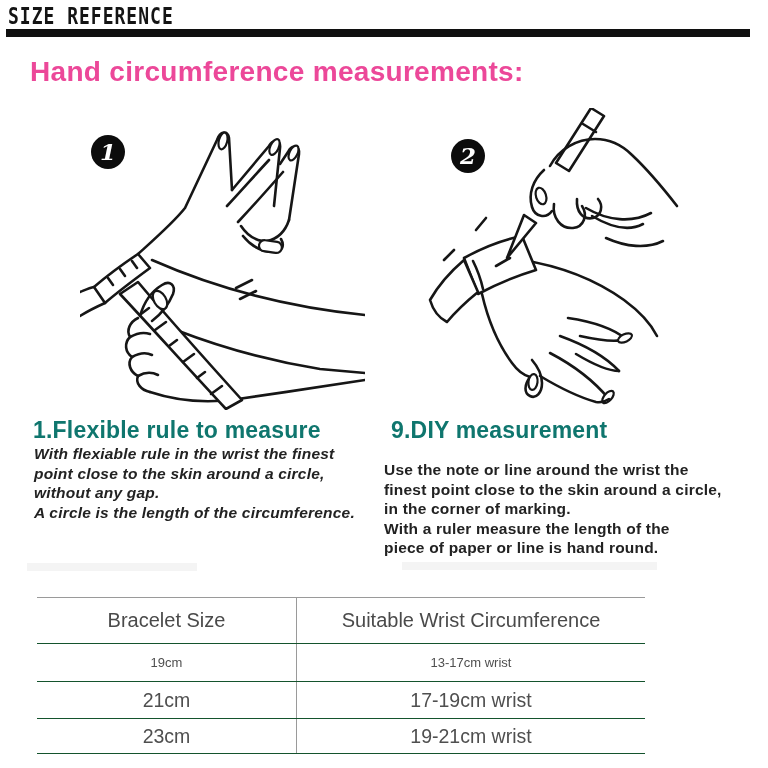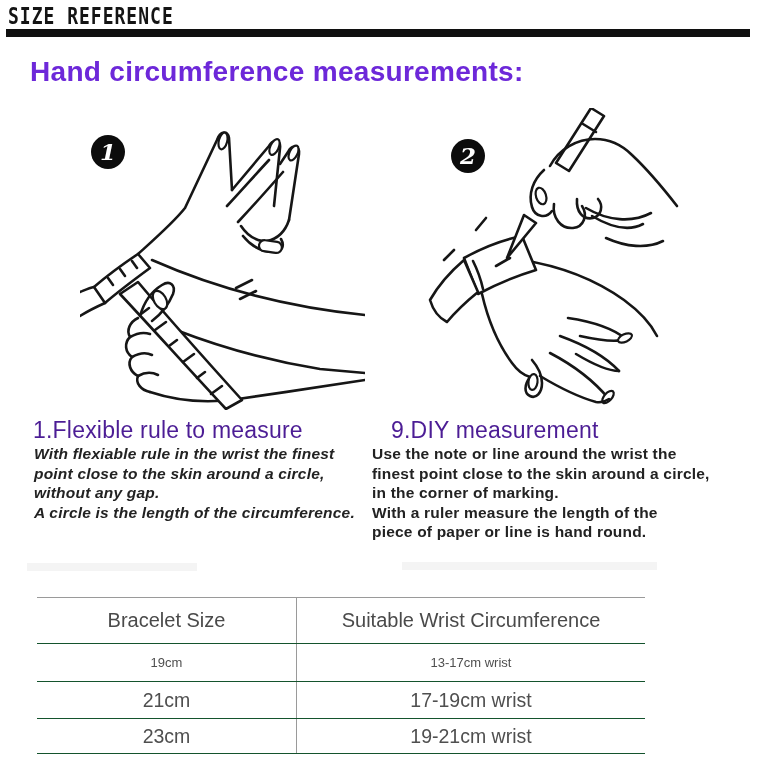--- a/index.html
+++ b/index.html
@@ -5,38 +5,38 @@
   html,body{margin:0;padding:0;background:#ffffff;}
   .page{position:relative;width:768px;height:768px;background:#ffffff;overflow:hidden;
         font-family:"Liberation Sans",sans-serif;color:#1a1a1a;}
 
   .size-ref-label{position:absolute;left:8px;top:3px;
     font-family:"DejaVu Sans Mono",monospace;font-weight:bold;font-size:18px;
     letter-spacing:1px;color:#141414;transform:scaleY(1.25);transform-origin:top left;white-space:nowrap;}
   .header-bar{position:absolute;left:6px;top:29px;width:744px;height:8px;background:#101010;}
 
   .main-title{position:absolute;left:30px;top:56px;margin:0;
-    font-size:28px;font-weight:bold;letter-spacing:.3px;color:#6d28d9;white-space:nowrap;}
+    font-size:28px;font-weight:bold;letter-spacing:.3px;color:#ec4899;white-space:nowrap;}
 
   .illu{position:absolute;}
   .illu svg{display:block;}
   .badge{position:absolute;width:34px;height:34px;border-radius:50%;background:#0c0c0c;
     color:#ffffff;display:flex;align-items:center;justify-content:center;
     font-family:"DejaVu Serif",serif;font-style:italic;font-weight:bold;font-size:23px;line-height:1;}
   .badge span{transform:translateY(-1px);}
 
-  .step-heading{position:absolute;top:417px;margin:0;font-size:23px;font-weight:normal;
-    letter-spacing:.2px;color:#4c1d95;white-space:nowrap;}
+  .step-heading{position:absolute;top:417px;margin:0;font-size:23px;font-weight:bold;
+    letter-spacing:.2px;color:#0f766e;white-space:nowrap;}
   .step-heading.s1{left:33px;}
   .step-heading.s2{left:391px;}
 
   .step-body{position:absolute;top:444px;margin:0;font-size:15.5px;font-weight:bold;
     line-height:19.5px;letter-spacing:.2px;color:#222222;white-space:pre-line;}
   .step-body.s1{left:34px;width:350px;font-style:italic;}
-  .step-body.s2{left:372px;width:360px;}
+  .step-body.s2{left:384px;width:360px;margin-top:16px;}
 
   .faint-bar{position:absolute;height:8px;background:#f4f4f4;}
   .faint-bar.b1{left:27px;top:563px;width:170px;}
   .faint-bar.b2{left:402px;top:562px;width:255px;}
 
   .size-table{position:absolute;left:37px;top:597px;width:608px;
     border-top:1px solid #9a9a9a;color:#4f4f4f;}
   .t-row{display:flex;border-bottom:1px solid #14532d;}
   .t-cell{display:flex;align-items:center;justify-content:center;white-space:nowrap;}
   .t-cell.c0{width:260px;border-right:1px solid #9a9a9a;box-sizing:border-box;}

